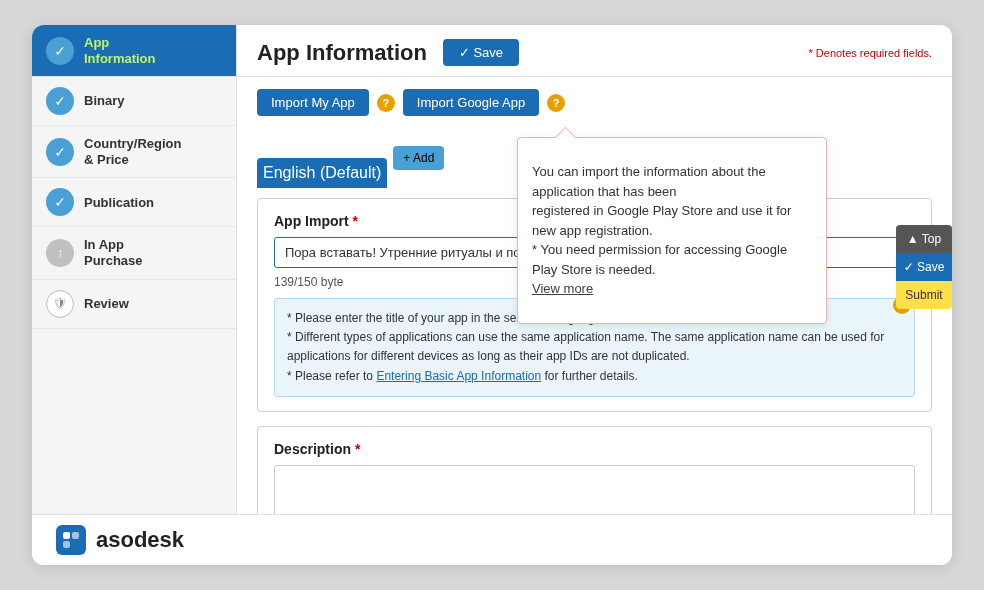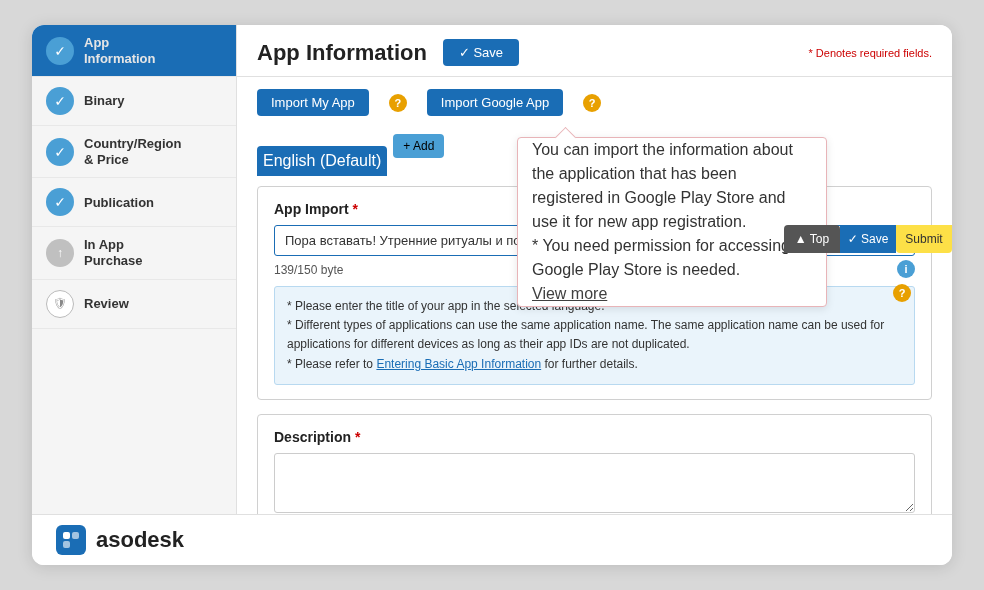--- a/index.html
+++ b/index.html
@@ -44,21 +44,21 @@
       padding: 10px 14px;
       gap: 10px;
       cursor: pointer;
       border-bottom: 1px solid #e8e8e8;
     }
     .sidebar-item.active {
       background: #1a6db5;
       color: #fff;
     }
     .sidebar-item.active .sidebar-label {
-      color: #e5e5e5;
+      color: #bef264;
       font-weight: bold;
     }
     .sidebar-item .sidebar-label {
       font-size: 13px;
       color: #333;
       font-weight: 600;
       line-height: 1.2;
     }
     .sidebar-icon {
       width: 28px;
@@ -129,21 +129,22 @@
       flex: 1;
       overflow-y: auto;
       padding: 12px 20px 16px 20px;
       background: #fff;
       position: relative;
     }
     
     .import-row {
       display: flex;
       align-items: center;
-      gap: 20px;
+      gap: 8px;
+      margin-bottom: 12px;
     }
     .btn-import {
       background: #1a6db5;
       color: #fff;
       border: none;
       border-radius: 4px;
       padding: 6px 14px;
       font-size: 13px;
       cursor: pointer;
     }
@@ -162,23 +163,23 @@
       flex-shrink: 0;
     }
     
     .tooltip-popup {
       position: absolute;
       top: 60px;
       left: 280px;
       background: #fff;
       border: 1.5px solid #e8b4b8;
       border-radius: 4px;
-      padding: 0 14px;
+      padding: 24px 14px;
       width: 310px;
-      font-size: 16px;
+      font-size: 13px;
       color: #333;
       line-height: 1.5;
       z-index: 10;
       box-shadow: 0 2px 8px rgba(0,0,0,0.1);
     }
     .tooltip-popup::before {
       content: '';
       position: absolute;
       top: -8px;
       left: 40px;
@@ -446,21 +447,21 @@
             <span>Description</span>
             <span class="required-star">*</span>
           </div>
           <textarea class="desc-textarea" style=""></textarea>
         </div>
 
       </div>
     </div>
   </div>
 
-  <div style="position:absolute; right:0; top:200px; display:flex; flex-direction:row; z-index:20;align-items:center;">
+  <div style="position:absolute; right:0; top:200px; display:flex; flex-direction:column; z-index:20;align-items:center;">
     <button class="right-btn top-btn">▲ Top</button>
     <button class="right-btn save-btn">✓ Save</button>
     <button class="right-btn submit-btn">Submit</button>
   </div>
 
   <div class="footer-bar">
     <div class="asodesk-logo-icon">
       <svg width="20" height="20" viewBox="0 0 20 20">
         <rect x="2" y="2" width="7" height="7" rx="2" fill="white"></rect>
         <rect x="11" y="2" width="7" height="7" rx="2" fill="white" opacity="0.6"></rect>

